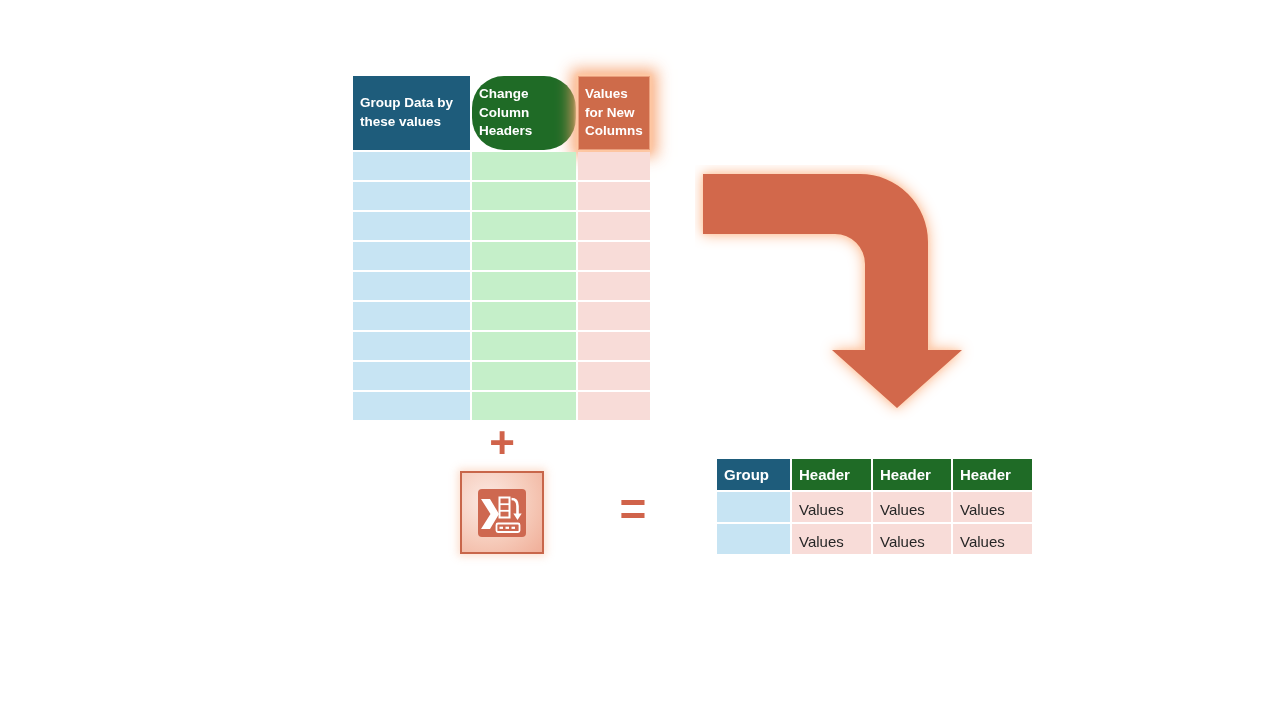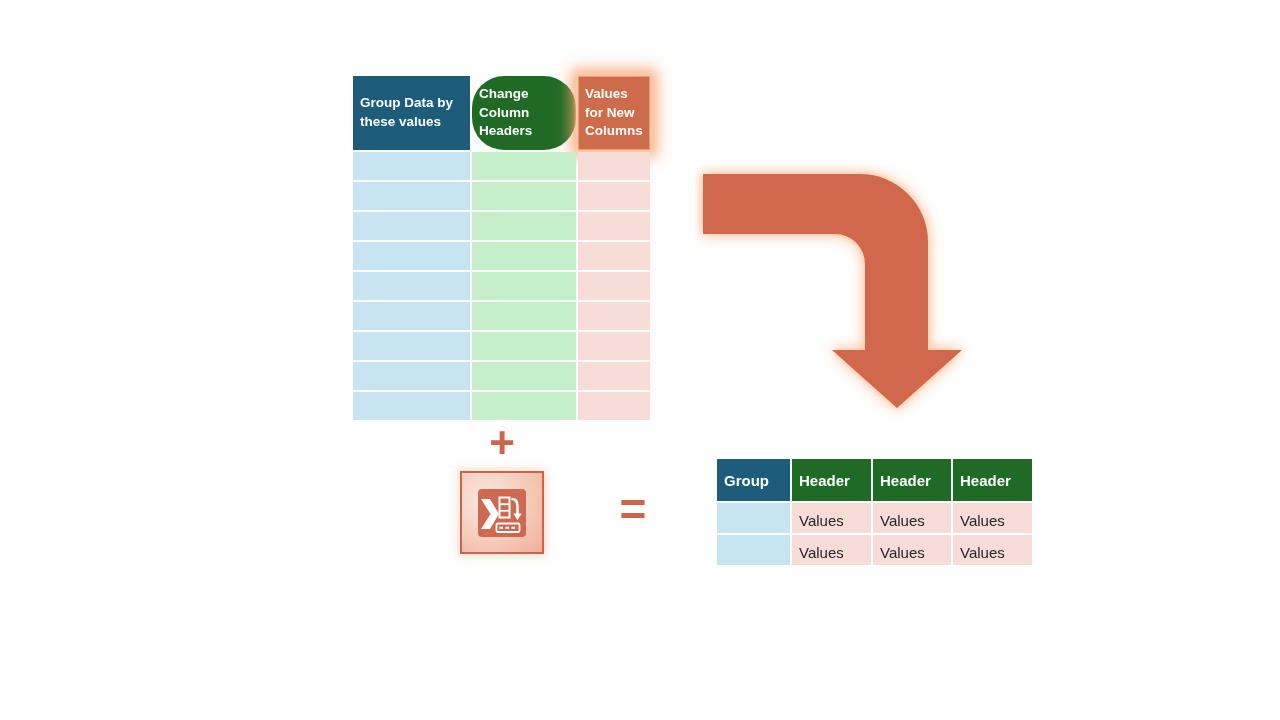--- a/index.html
+++ b/index.html
@@ -68,21 +68,21 @@
   
   .bent-arrow { position: absolute; left: 695px; top: 165px; }
   .bent-arrow path {
     fill: #D2684B;
     filter: drop-shadow(0 0 2px #FFD2B2) drop-shadow(0 0 7px #FCB98F);
   }
 
   
   .result-table { position: absolute; left: 715px; top: 457px; }
   .result-table th {
-    height: 42px;
+    height: 31px;
     color: #ffffff;
     font-size: 15px;
     font-weight: bold;
     text-align: left;
     vertical-align: middle;
     padding: 0 0 0 7px;
   }
   .result-table .rw1 { width: 73px; }
   .result-table .rw2 { width: 79px; }
   .result-table .rw3 { width: 78px; }

